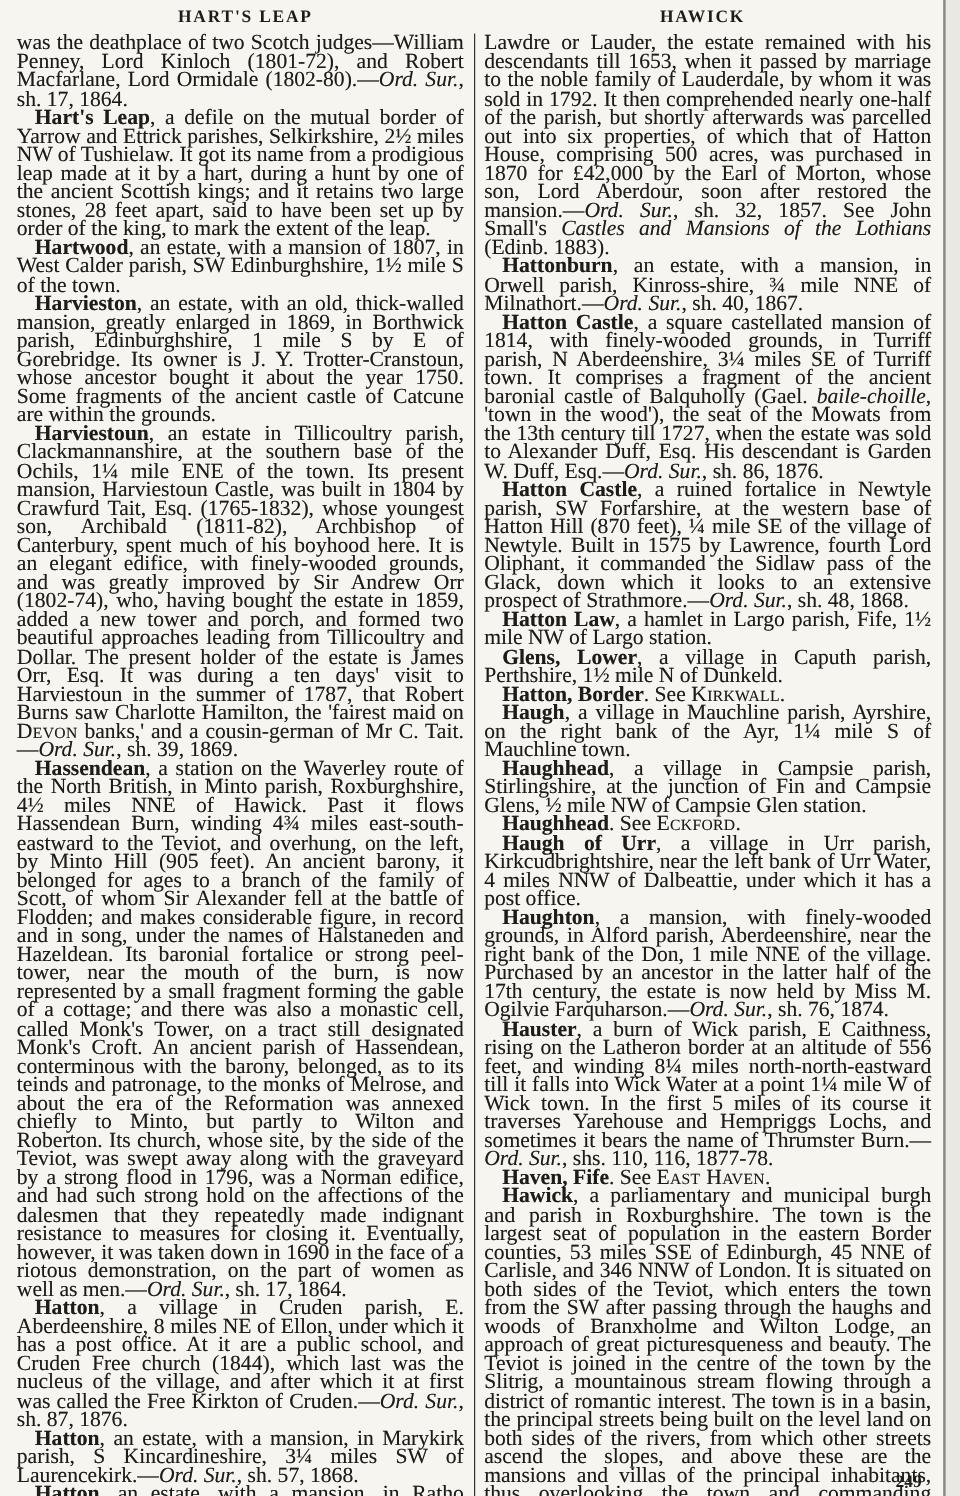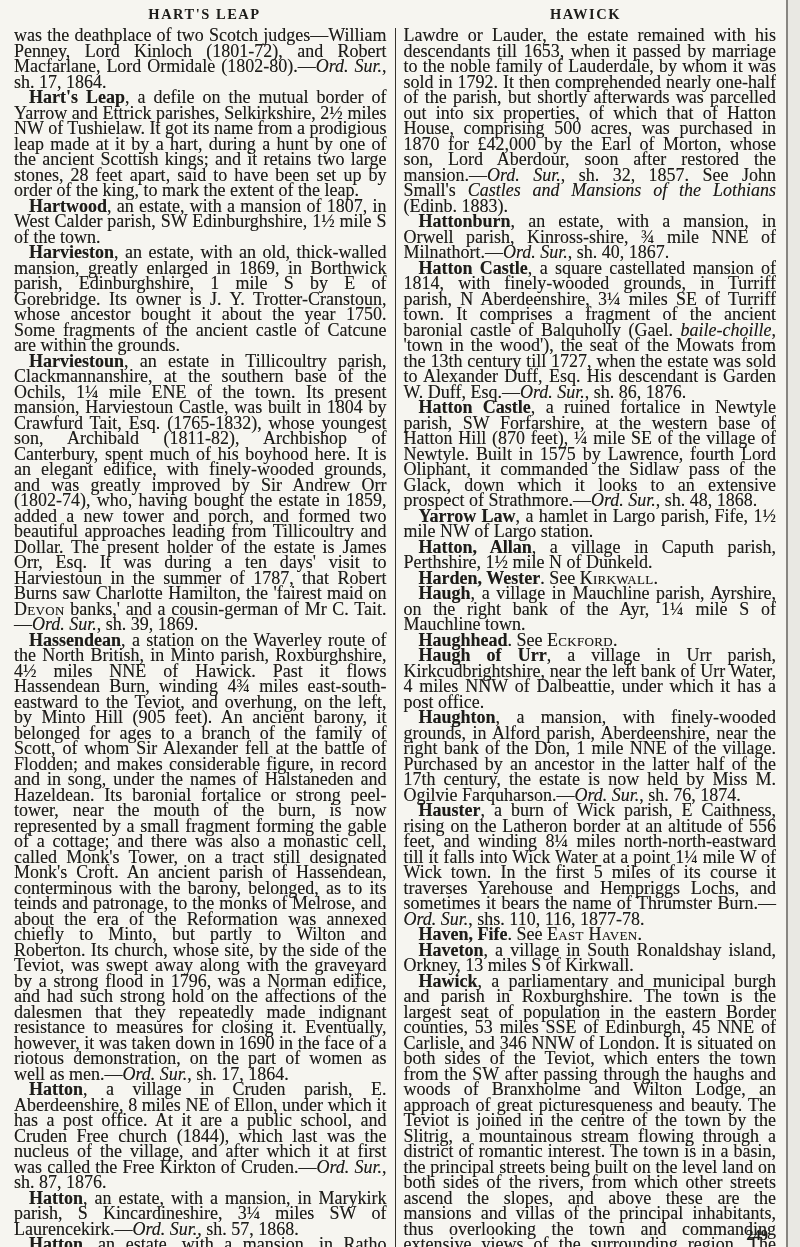--- a/index.html
+++ b/index.html
@@ -63,28 +63,28 @@
         <p class="entry"><b class="term">Hatton</b>, a village in Cruden parish, E. Aberdeenshire, 8 miles NE of Ellon, under which it has a post office. At it are a public school, and Cruden Free church (1844), which last was the nucleus of the village, and after which it at first was called the Free Kirkton of Cruden.—<i>Ord. Sur.</i>, sh. 87, 1876.</p>
         <p class="entry"><b class="term">Hatton</b>, an estate, with a mansion, in Marykirk parish, S Kincardineshire, 3¼ miles SW of Laurencekirk.—<i>Ord. Sur.</i>, sh. 57, 1868.</p>
         <p class="entry"><b class="term">Hatton</b>, an estate, with a mansion, in Ratho parish, Edinburghshire.  The mansion, a striking example of the Scoto-French chateau of the 17th century, stands near the southern verge of the parish, 1½ mile SSW of Ratho village, and consists of a thick-walled, three-story tower of the 15th century, with wings, turrets, and other additions of 1670 and later years.  It was the summer residence of Francis Jeffrey (1812-14). Purchased in 1377 from John de Hatton by Allan de</p>
       </div>
     <div class="rule"></div>
     <div class="col">
         <p class="entry">Lawdre or Lauder, the estate remained with his descendants till 1653, when it passed by marriage to the noble family of Lauderdale, by whom it was sold in 1792.  It then comprehended nearly one-half of the parish, but shortly afterwards was parcelled out into six properties, of which that of Hatton House, comprising 500 acres, was purchased in 1870 for £42,000 by the Earl of Morton, whose son, Lord Aberdour, soon after restored the mansion.—<i>Ord. Sur.</i>, sh. 32, 1857.  See John Small's <i>Castles and Mansions of the Lothians</i> (Edinb. 1883).</p>
         <p class="entry"><b class="term">Hattonburn</b>, an estate, with a mansion, in Orwell parish, Kinross-shire, ¾ mile NNE of Milnathort.—<i>Ord. Sur.</i>, sh. 40, 1867.</p>
         <p class="entry"><b class="term">Hatton Castle</b>, a square castellated mansion of 1814, with finely-wooded grounds, in Turriff parish, N Aberdeenshire, 3¼ miles SE of Turriff town.  It comprises a fragment of the ancient baronial castle of Balquholly (Gael. <i>baile-choille</i>, 'town in the wood'), the seat of the Mowats from the 13th century till 1727, when the estate was sold to Alexander Duff, Esq.  His descendant is Garden W. Duff, Esq.—<i>Ord. Sur.</i>, sh. 86, 1876.</p>
         <p class="entry"><b class="term">Hatton Castle</b>, a ruined fortalice in Newtyle parish, SW Forfarshire, at the western base of Hatton Hill (870 feet), ¼ mile SE of the village of Newtyle.  Built in 1575 by Lawrence, fourth Lord Oliphant, it commanded the Sidlaw pass of the Glack, down which it looks to an extensive prospect of Strathmore.—<i>Ord. Sur.</i>, sh. 48, 1868.</p>
-        <p class="entry"><b class="term">Yarrow Law</b>, a hamlet in Largo parish, Fife, 1½ mile NW of Largo station.</p>
-        <p class="entry"><b class="term">Hatton, Allan</b>, a village in Caputh parish, Perthshire, 1½ mile N of Dunkeld.</p>
-        <p class="entry"><b class="term">Harden, Wester</b>.  See <span class="sc">Kirkwall</span>.</p>
+        <p class="entry"><b class="term">Hatton Law</b>, a hamlet in Largo parish, Fife, 1½ mile NW of Largo station.</p>
+        <p class="entry"><b class="term">Glens, Lower</b>, a village in Caputh parish, Perthshire, 1½ mile N of Dunkeld.</p>
+        <p class="entry"><b class="term">Hatton, Border</b>.  See <span class="sc">Kirkwall</span>.</p>
         <p class="entry"><b class="term">Haugh</b>, a village in Mauchline parish, Ayrshire, on the right bank of the Ayr, 1¼ mile S of Mauchline town.</p>
+        <p class="entry"><b class="term">Haughhead</b>, a village in Campsie parish, Stirlingshire, at the junction of Fin and Campsie Glens, ½ mile NW of Campsie Glen station.</p>
         <p class="entry"><b class="term">Haughhead</b>.  See <span class="sc">Eckford</span>.</p>
         <p class="entry"><b class="term">Haugh of Urr</b>, a village in Urr parish, Kirkcudbrightshire, near the left bank of Urr Water, 4 miles NNW of Dalbeattie, under which it has a post office.</p>
         <p class="entry"><b class="term">Haughton</b>, a mansion, with finely-wooded grounds, in Alford parish, Aberdeenshire, near the right bank of the Don, 1 mile NNE of the village.  Purchased by an ancestor in the latter half of the 17th century, the estate is now held by Miss M. Ogilvie Farquharson.—<i>Ord. Sur.</i>, sh. 76, 1874.</p>
         <p class="entry"><b class="term">Hauster</b>, a burn of Wick parish, E Caithness, rising on the Latheron border at an altitude of 556 feet, and winding 8¼ miles north-north-eastward till it falls into Wick Water at a point 1¼ mile W of Wick town.  In the first 5 miles of its course it traverses Yarehouse and Hempriggs Lochs, and sometimes it bears the name of Thrumster Burn.—<i>Ord. Sur.</i>, shs. 110, 116, 1877-78.</p>
         <p class="entry"><b class="term">Haven, Fife</b>.  See <span class="sc">East Haven</span>.</p>
-        <p class="entry"><b class="term">Haveton</b>, a village in South Ronaldshay island, Orkney, 13 miles S of Kirkwall.</p>
         <p class="entry"><b class="term">Hawick</b>, a parliamentary and municipal burgh and parish in Roxburghshire.  The town is the largest seat of population in the eastern Border counties, 53 miles SSE of Edinburgh, 45 NNE of Carlisle, and 346 NNW of London.  It is situated on both sides of the Teviot, which enters the town from the SW after passing through the haughs and woods of Branxholme and Wilton Lodge, an approach of great picturesqueness and beauty. The Teviot is joined in the centre of the town by the Slitrig, a mountainous stream flowing through a district of romantic interest.  The town is in a basin, the principal streets being built on the level land on both sides of the rivers, from which other streets ascend the slopes, and above these are the mansions and villas of the principal inhabitants, thus overlooking the town and commanding extensive views of the surrounding region. The district is rich in historic houses and in more modern seats.  Branxholme, one of the original residences of the Buccleuch family; Harden, of the ancient Scotts; Cavers,</p>
       </div>
   </div>
 
   <div class="page-number">249</div>
 </div>
 
 </body></html>

